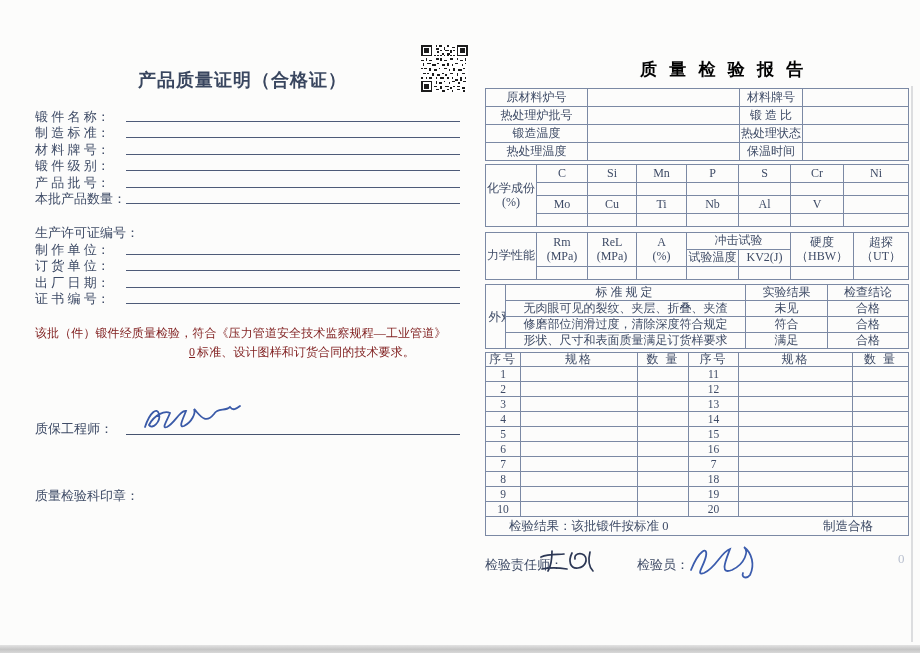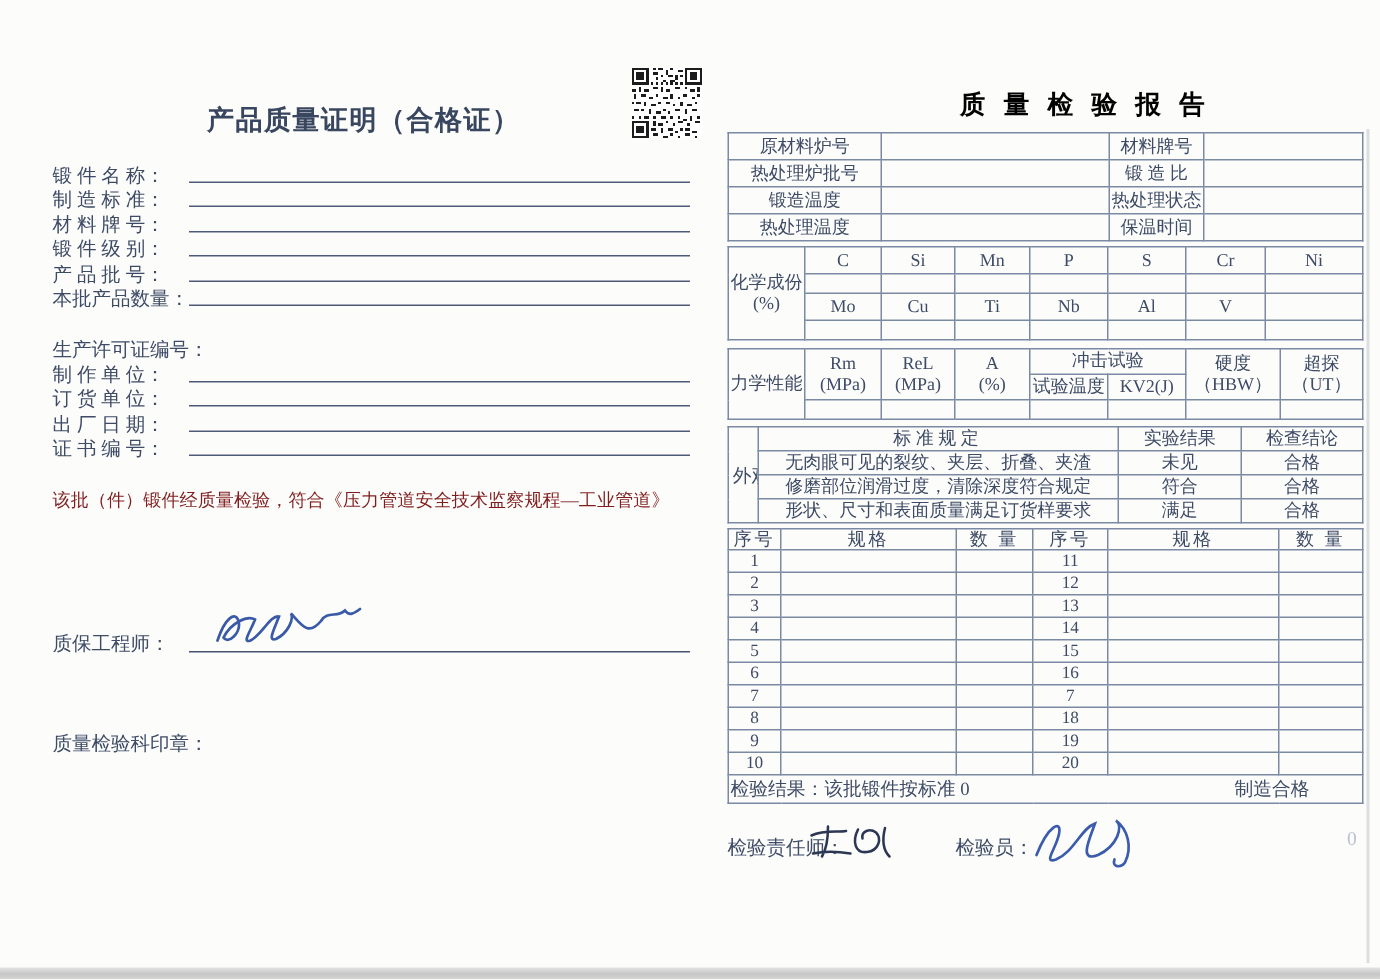--- a/index.html
+++ b/index.html
@@ -46,21 +46,21 @@
   .tB{top:164px;} .tC{top:232px;} .tD{top:284px;} .tE{top:352px;}
   .hrow td{height:17px;} .erow td{height:12px;}
   .mh td{height:16px;} .md td{height:12px;}
   .vlabel div{width:14px;margin:0 auto;word-break:break-all;line-height:16px;font-size:12.5px;}
   .two-line{line-height:1.15;}
   .appr td{height:15px;}
   .std-hdr{letter-spacing:3px;}
   .spec-h td{height:12px;letter-spacing:2px;}
   .spec-r td{height:14px;font-size:11.5px;}
   .spec-f td{height:18px;}
-  .foot-flex{display:flex;justify-content:space-between;padding:0 34px 0 0;font-size:12.5px;}
+  .foot-flex{display:flex;justify-content:space-between;padding:0 34px 0 22px;font-size:12.5px;}
 
   .rsign{position:absolute;top:556px;font-size:13px;color:#3e4b66;white-space:nowrap;}
 </style>
 </head>
 <body>
 
 <div class="page">
 
   <div class="cert-title ct2">产品质量证明（合格证）</div>
 
@@ -91,20 +91,23 @@
   <div class="frow" style="top:174px"><span class="flabel">产 品 批 号：</span><span class="fline"></span></div>
   <div class="frow" style="top:190px"><span class="flabel">本批产品数量：</span><span class="fline"></span></div>
 
   <div class="frow" style="top:224px"><span class="flabel">生产许可证编号：</span></div>
   <div class="frow" style="top:241px"><span class="flabel">制 作 单 位：</span><span class="fline"></span></div>
   <div class="frow" style="top:257px"><span class="flabel">订 货 单 位：</span><span class="fline"></span></div>
   <div class="frow" style="top:274px"><span class="flabel">出 厂 日 期：</span><span class="fline"></span></div>
   <div class="frow" style="top:290px"><span class="flabel">证 书 编 号：</span><span class="fline"></span></div>
 
   <div class="statement st1">该批（件）锻件经质量检验，符合《压力管道安全技术监察规程—工业管道》</div>
+  <div class="statement st2">
+    <span class="zero">0</span><span>标准、设计图样和订货合同的技术要求。</span>
+  </div>
 
   <div class="sig-label" style="left:35px;top:420px">质保工程师：</div>
   <svg class="sig-svg" style="left:137px;top:400px" width="110" height="38" viewBox="0 0 110 38" aria-hidden="true">
     <path d="M8 27 C13 12 20 7 22 14 C24 22 15 30 12 25 C17 15 28 10 33 13 C30 21 24 29 30 27 C38 23 43 10 49 11 C46 19 41 28 47 26 C55 22 59 13 57 9 C63 15 68 25 77 14 C81 7 88 12 93 7 C96 11 99 9 103 6" fill="none" stroke="#3a5aa8" stroke-width="1.8" stroke-linecap="round"></path>
   </svg>
   <div class="qa-line"></div>
 
   <div class="sig-label" style="left:35px;top:487px">质量检验科印章：</div>
 
   <div class="report-title">质 量 检 验 报 告</div>

